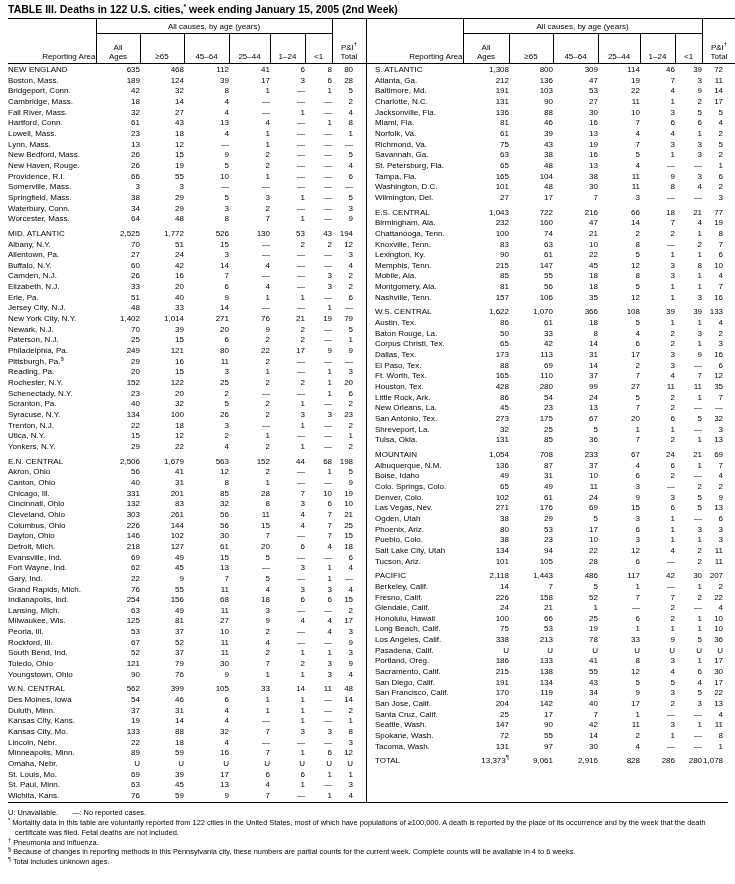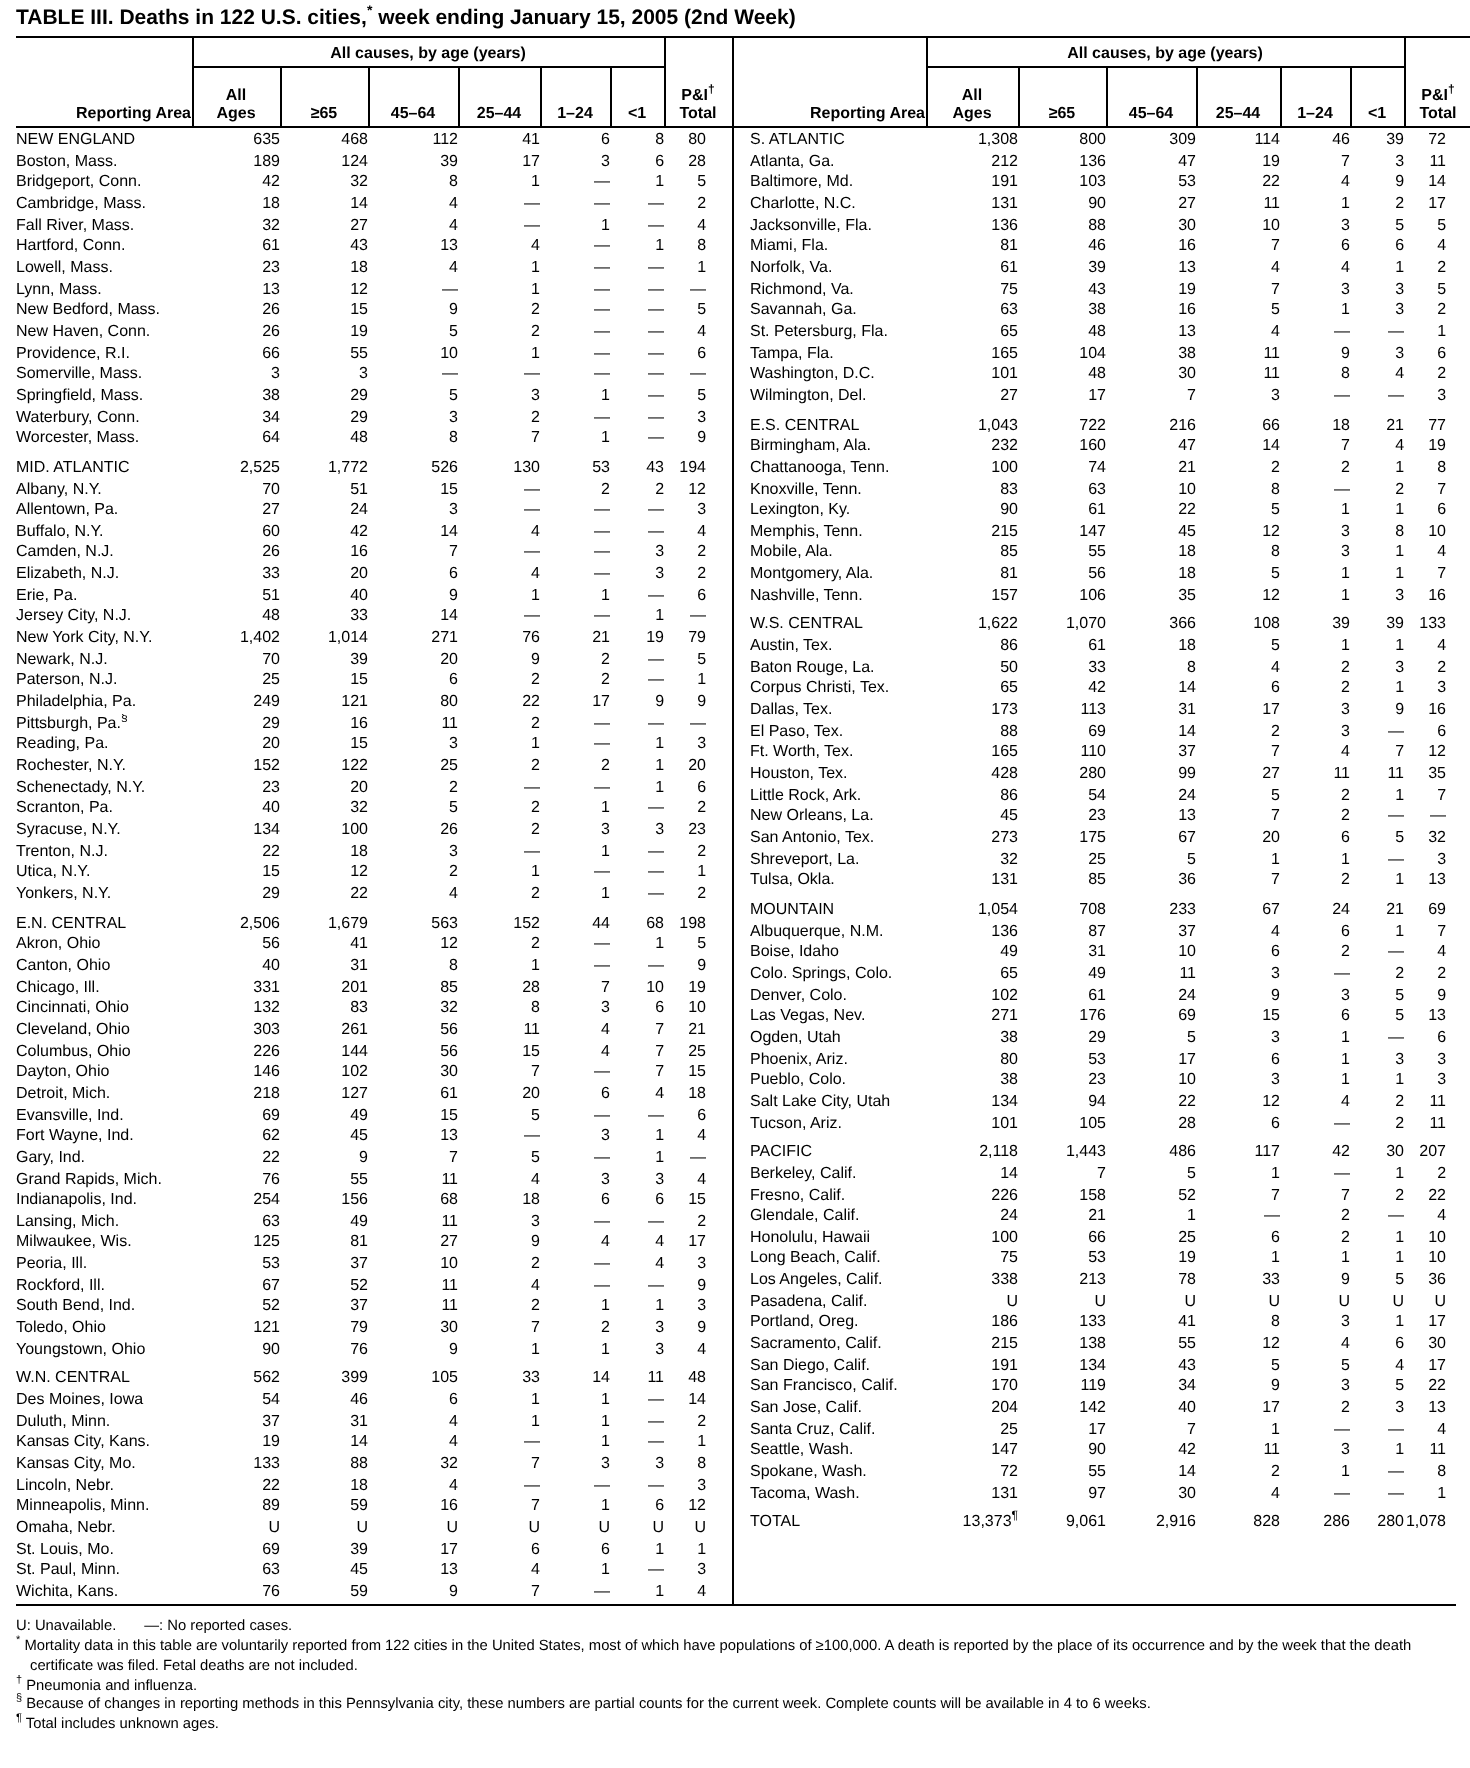--- a/index.html
+++ b/index.html
@@ -11,25 +11,25 @@
   .page{padding:3px 7px 0 8px}
   .title{font-size:10.5px;font-weight:bold;margin:0 0 3px 0;white-space:nowrap}
   .title sup{font-size:7px}
 
   .tables{display:flex;border-bottom:1px solid #000}
   .half-left{width:358px;border-right:1px solid #000}
   .half-right{flex:1}
 
   table{width:100%;border-collapse:collapse;table-layout:fixed;border-top:1px solid #000}
   th,td{padding:0;margin:0}
-  thead th{font-weight:bold;font-size:8px}
+  thead th{font-weight:normal;font-size:8px}
   .h-area{text-align:right;vertical-align:bottom;padding-bottom:2px;border-bottom:1px solid #000}
   .half-right .h-area{padding-left:8px}
   .h-group{border-left:1px solid #000;border-right:1px solid #000;border-bottom:1px solid #000;
-           text-align:center;height:14px;font-weight:bold}
+           text-align:center;height:14px;font-weight:normal}
   .h-col{border-left:1px solid #000;border-bottom:1px solid #000;text-align:center;
          vertical-align:bottom;padding-bottom:2px;line-height:9px;height:27px}
   .h-pi{border-left:1px solid #000;border-right:1px solid #000;border-bottom:1px solid #000;
         text-align:center;vertical-align:bottom;padding-bottom:2px;line-height:9px}
 
   tbody td{font-size:8px;line-height:10.65px;white-space:nowrap;overflow:hidden}
   td.area{text-align:left}
   .half-right td.area{padding-left:8px}
   td.num{text-align:right}
   td.c6{padding-right:13px}
@@ -164,21 +164,21 @@
               <td class="area">New Bedford, Mass.</td>
               <td class="num c0">26</td>
               <td class="num c1">15</td>
               <td class="num c2">9</td>
               <td class="num c3">2</td>
               <td class="num c4">—</td>
               <td class="num c5">—</td>
               <td class="num c6">5</td>
             </tr>
             <tr class="city">
-              <td class="area">New Haven, Conn.</td>
+              <td class="area">New Haven, Rouge.</td>
               <td class="num c0">26</td>
               <td class="num c1">19</td>
               <td class="num c2">5</td>
               <td class="num c3">2</td>
               <td class="num c4">—</td>
               <td class="num c5">—</td>
               <td class="num c6">4</td>
             </tr>
             <tr class="city">
               <td class="area">Providence, R.I.</td>

